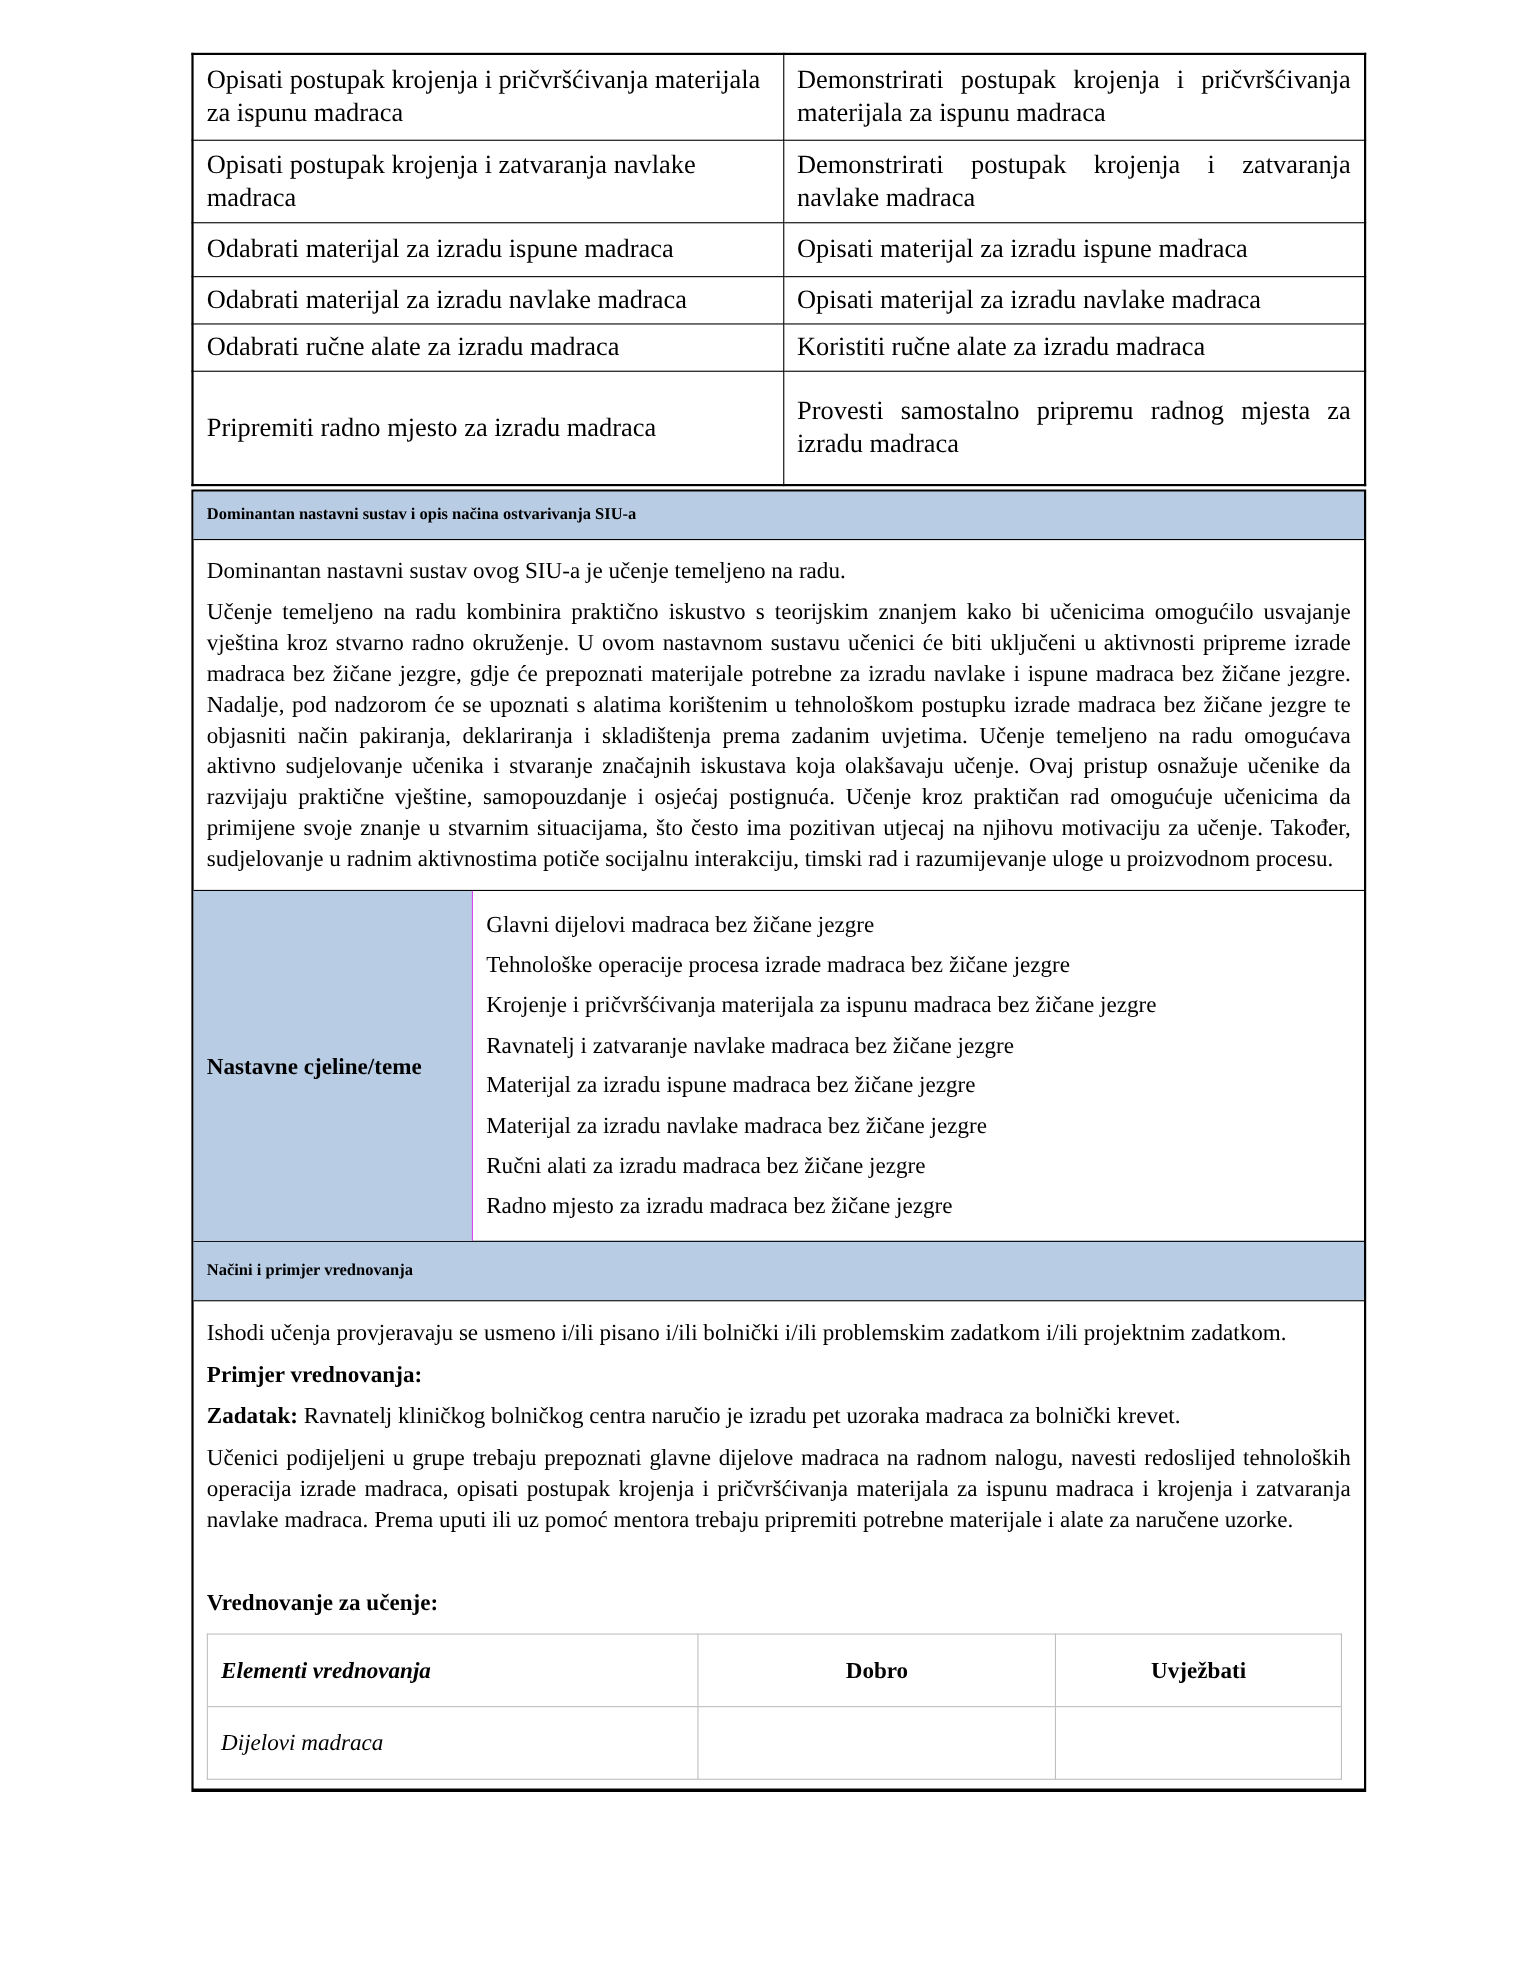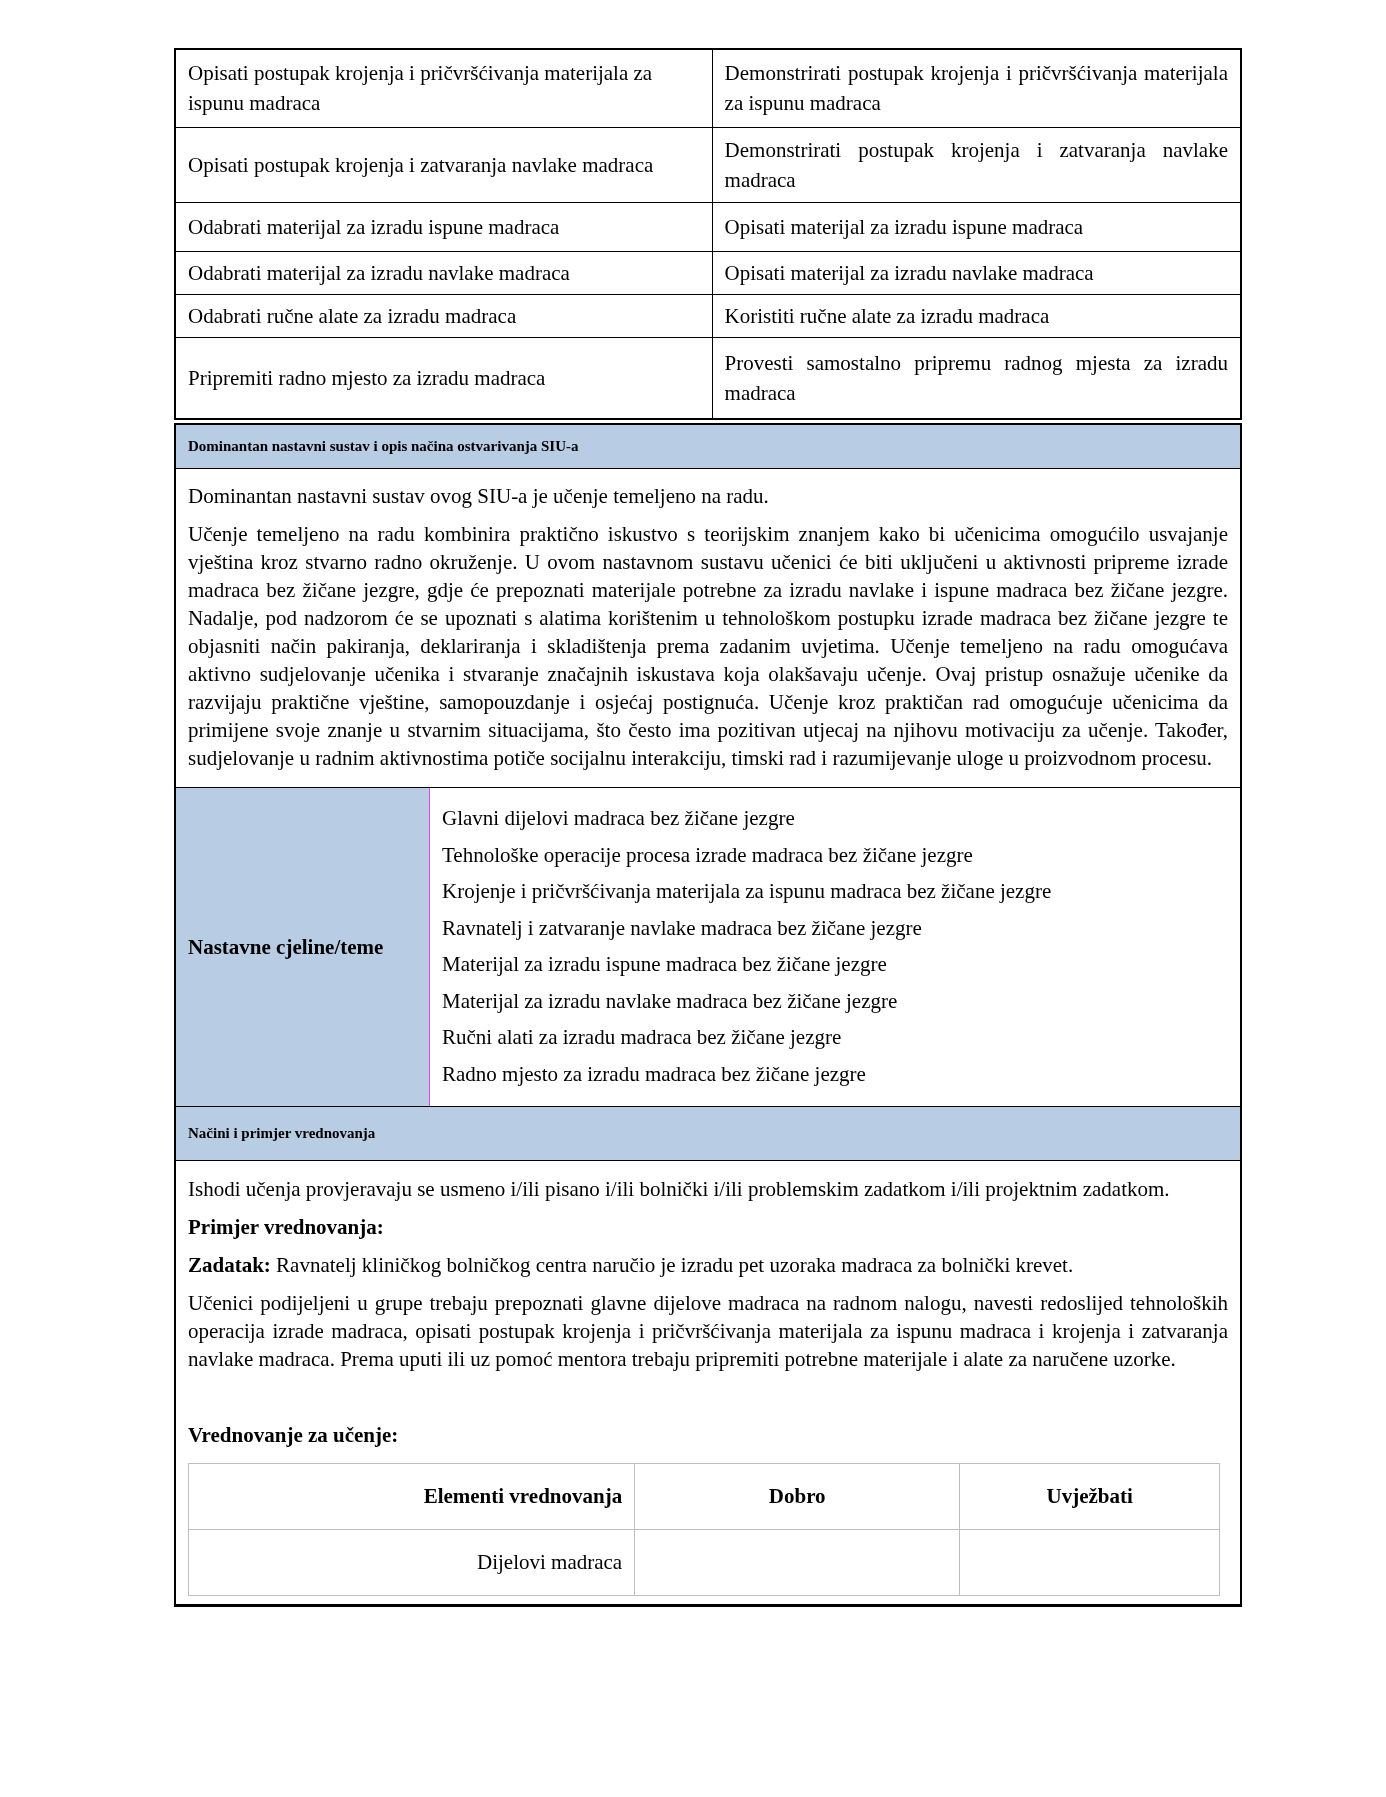--- a/index.html
+++ b/index.html
@@ -17,31 +17,31 @@
   }
   
   table.t-outcomes{
     border-collapse:collapse;
     width:100%;
     table-layout:fixed;
   }
   table.t-outcomes td{
     border:1px solid #000;
     padding:6px 12px;
-    font-size:21px;
+    font-size:24px;
     line-height:30px;
     vertical-align:middle;
   }
   table.t-outcomes td.c-left{width:50.4%;text-align:left;}
   table.t-outcomes td.c-right{width:49.6%;text-align:justify;}
   table.t-outcomes tr.h2{height:78px;}
   table.t-outcomes tr.h2b{height:75px;}
   table.t-outcomes tr.h1{height:49px;}
   table.t-outcomes tr.h1b{height:43px;}
-  table.t-outcomes tr.h2c{height:82px;margin-top:37px;}
+  table.t-outcomes tr.h2c{height:104px;margin-top:37px;}
   table.t-outcomes{border:2px solid #000;}
   
   .t-main{
     margin-top:3px;
     border:2px solid #000;
     border-bottom-width:3px;
   }
   .t-main > div + div{border-top:1px solid #000;}
   .band{
     background:#b8cce4;
@@ -92,21 +92,21 @@
     table-layout:fixed;
     margin-top:14px;
   }
   table.t-eval td{
     border:1px solid #bfbfbf;
     font-size:21px;
     padding:6px 12px;
     vertical-align:middle;
   }
   table.t-eval tr{height:66px;}
-  table.t-eval td.e-c1{width:44%;text-align:right;}
+  table.t-eval td.e-c1{width:44%;text-align:left;font-style:italic;}
   table.t-eval td.e-c2{width:31.4%;text-align:center;}
   table.t-eval td.e-c3{width:24.6%;text-align:center;}
   table.t-eval td.hdr{font-weight:bold;}
 </style>
 </head>
 <body>
 
 <div class="doc">
 
   <table class="t-outcomes">

